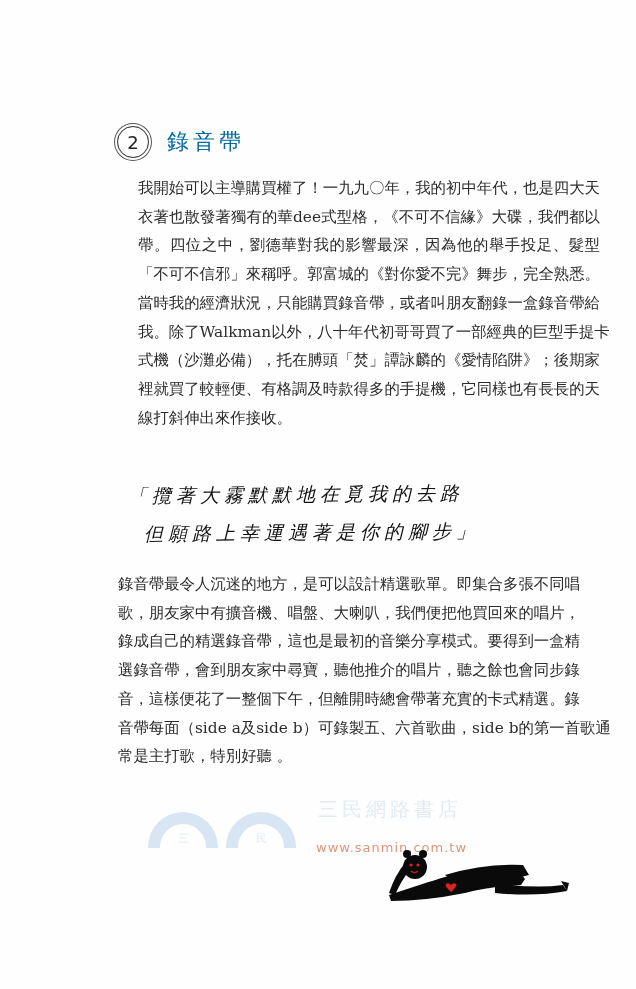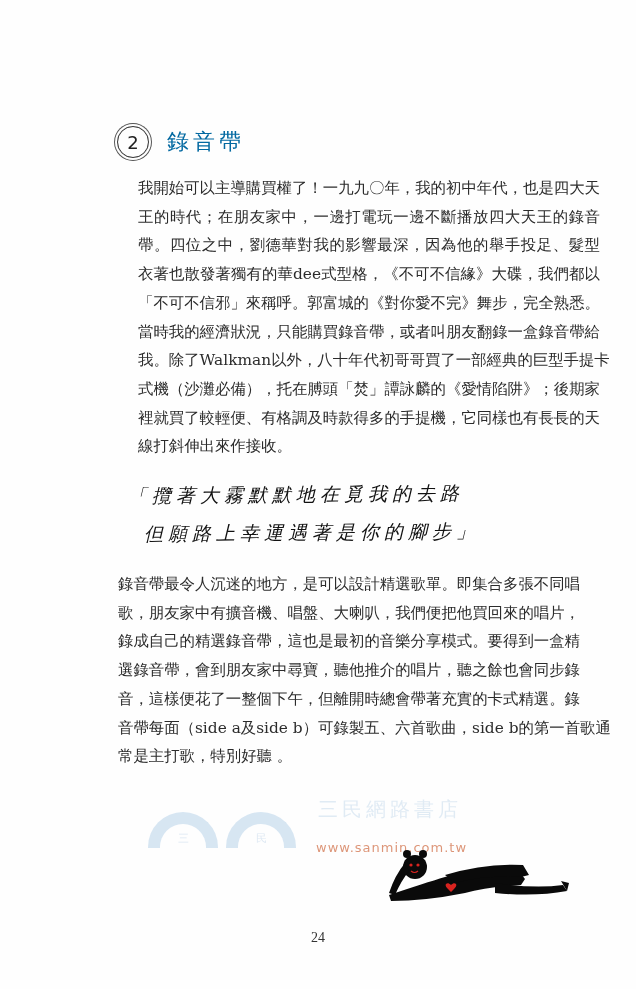--- a/index.html
+++ b/index.html
@@ -49,23 +49,22 @@
 
   <div class="heading">
     <div class="num-circle">
       <span>2</span>
     </div>
     <span class="heading-title">錄音帶</span>
   </div>
 
   <div class="para p1">
     <span class="line">我開始可以主導購買權了！一九九〇年，我的初中年代，也是四大天</span>
-    <span class="line">王的時代；在朋友家中，一邊打電玩一邊不斷播放四大天王的錄音</span>
+    <span class="line">衣著也散發著獨有的華dee式型格，《不可不信緣》大碟，我們都以</span>
     <span class="line">帶。四位之中，劉德華對我的影響最深，因為他的舉手投足、髮型</span>
-    <span class="line">衣著也散發著獨有的華dee式型格，《不可不信緣》大碟，我們都以</span>
     <span class="line">「不可不信邪」來稱呼。郭富城的《對你愛不完》舞步，完全熟悉。</span>
     <span class="line">當時我的經濟狀況，只能購買錄音帶，或者叫朋友翻錄一盒錄音帶給</span>
     <span class="line">我。除了Walkman以外，八十年代初哥哥買了一部經典的巨型手提卡</span>
     <span class="line">式機（沙灘必備），托在膊頭「焚」譚詠麟的《愛情陷阱》；後期家</span>
     <span class="line">裡就買了較輕便、有格調及時款得多的手提機，它同樣也有長長的天</span>
     <span class="line last">線打斜伸出來作接收。</span>
   </div>
 
   <div class="quote">
     <span class="q1">「攬著大霧默默地在覓我的去路</span>
@@ -106,15 +105,14 @@
     <path d="M4 50 Q40 38 60 32 Q90 22 120 24 Q135 26 140 34 L136 40 Q100 42 80 48 Q40 56 6 56 Z" fill="#0a0a0a"></path>
 
     <path d="M60 30 Q100 18 138 20 L144 30 L136 32 Q100 30 70 38 Z" fill="#0a0a0a"></path>
 
     <path d="M110 38 Q150 44 178 40 L182 46 Q150 52 110 48 Z" fill="#0a0a0a"></path>
     <path d="M176 36 L184 38 L182 46 Z" fill="#0a0a0a"></path>
 
     <path d="M66 40 C62 36, 58 40, 63 44 L66 47 L69 44 C74 40, 70 36, 66 40 Z" fill="#d8231f"></path>
   </svg>
 
-  <div class="page-number">24</div>
 
 </div>
 
 </body></html>

